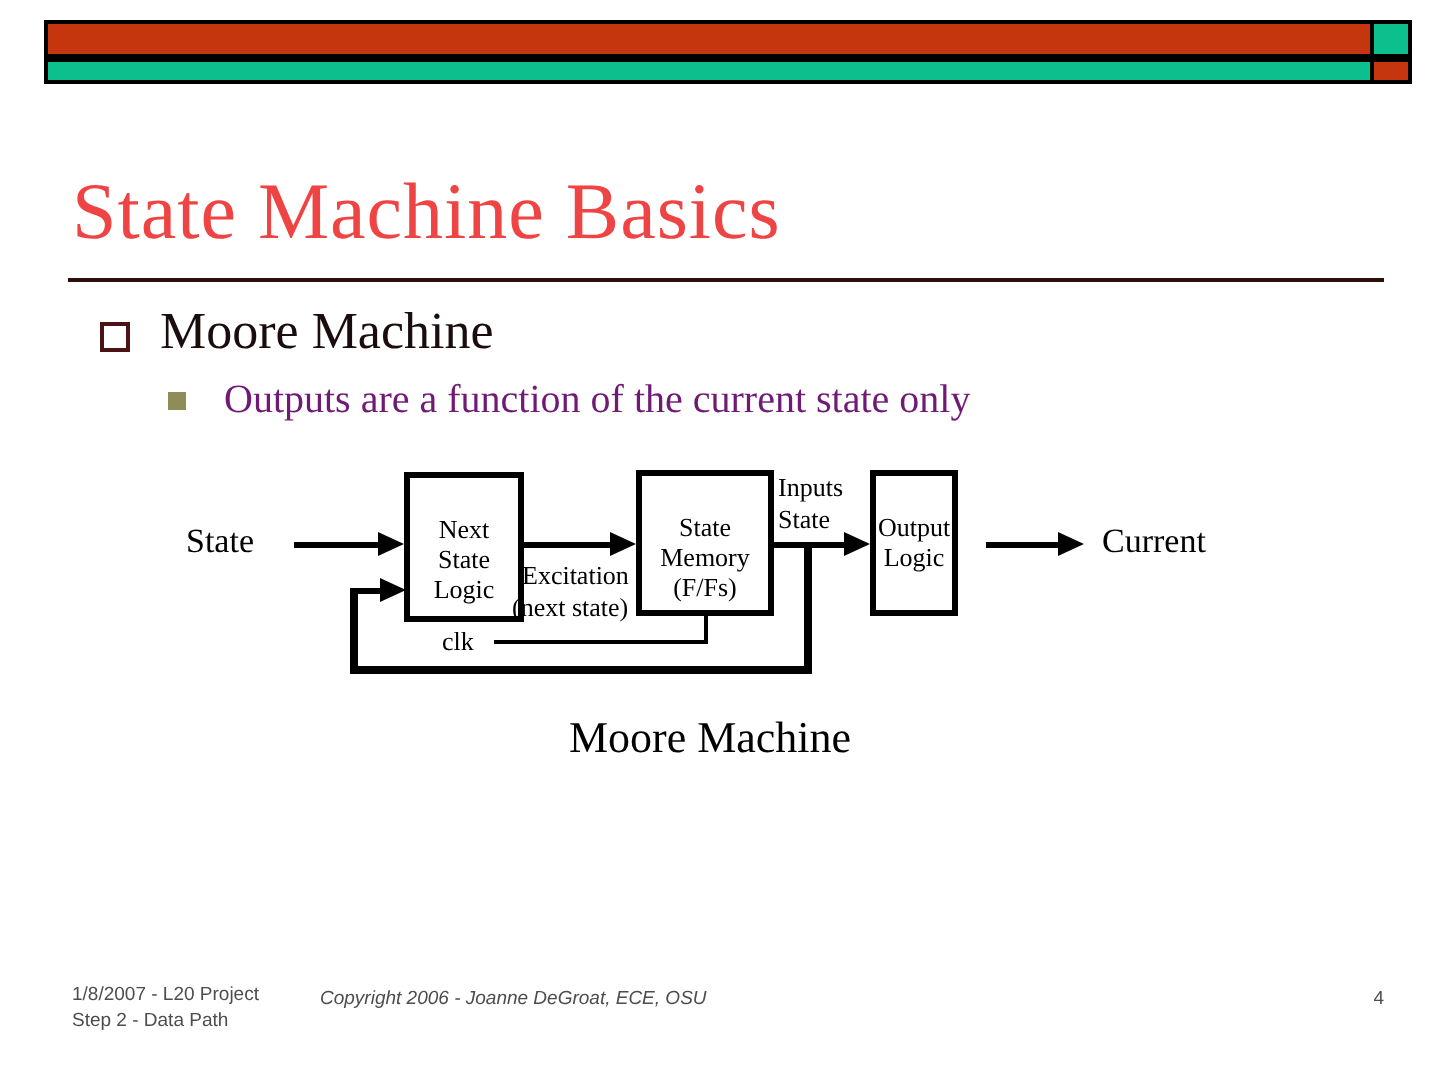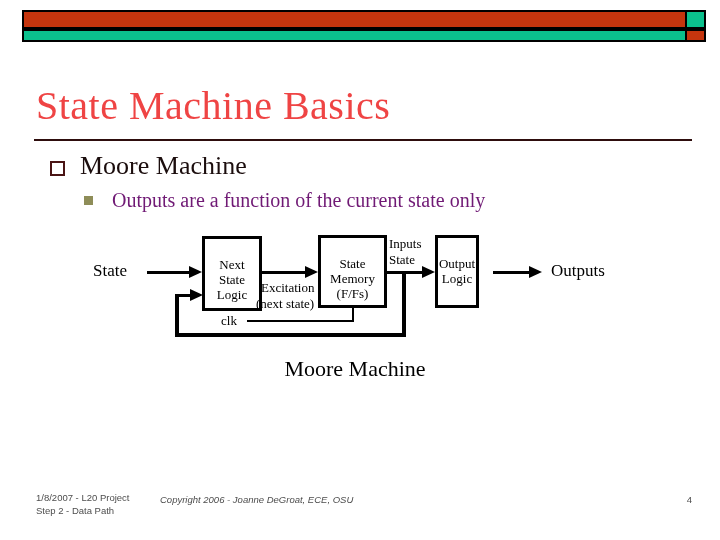--- a/index.html
+++ b/index.html
@@ -89,21 +89,21 @@
 <div class="abs hline" style="left:387px;top:271px;width:36px;"></div>
 <div class="abs arrow-right" style="left:422px;top:266px;"></div>
 
 <div class="abs dbox" style="left:435px;top:235px;width:44px;height:73px;">
   <span style="display:block">Output</span>
   <span style="display:block">Logic</span>
 </div>
 
 <div class="abs hline" style="left:493px;top:271px;width:38px;"></div>
 <div class="abs arrow-right" style="left:529px;top:266px;"></div>
-<div class="abs dlabel-big" style="left:551px;top:261px;">Outputs</div>
+<div class="abs dlabel-big" style="left:551px;top:261px;">Current</div>
 
 <div class="abs vline" style="left:402px;top:272px;height:65px;"></div>
 <div class="abs hline" style="left:175px;top:333px;width:231px;height:4px;"></div>
 <div class="abs vline" style="left:175px;top:294px;height:43px;"></div>
 <div class="abs hline" style="left:177px;top:294px;width:15px;"></div>
 <div class="abs arrow-right" style="left:190px;top:289px;"></div>
 
 <div class="abs dlabel" style="left:221px;top:313px;">clk</div>
 <div class="abs thin" style="left:247px;top:320px;width:107px;height:2px;"></div>
 <div class="abs thin" style="left:352px;top:305px;width:2px;height:17px;"></div>

